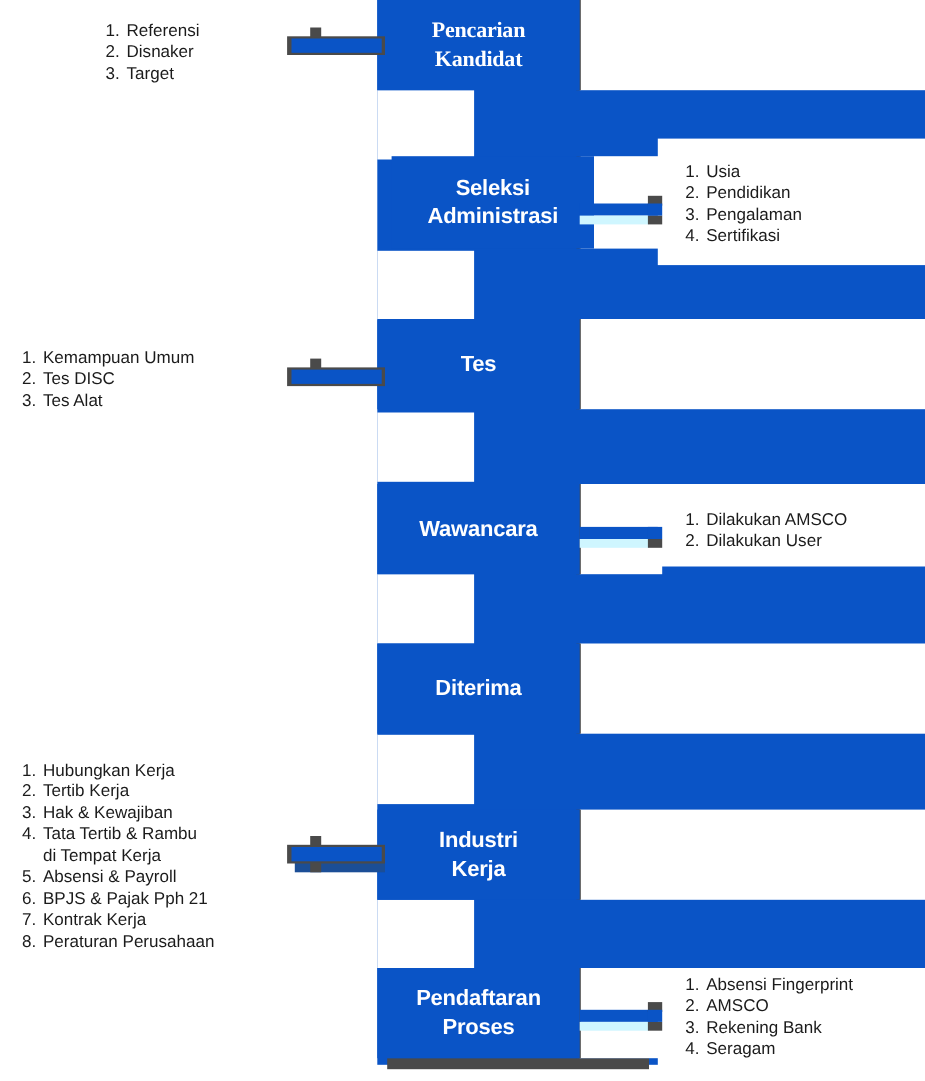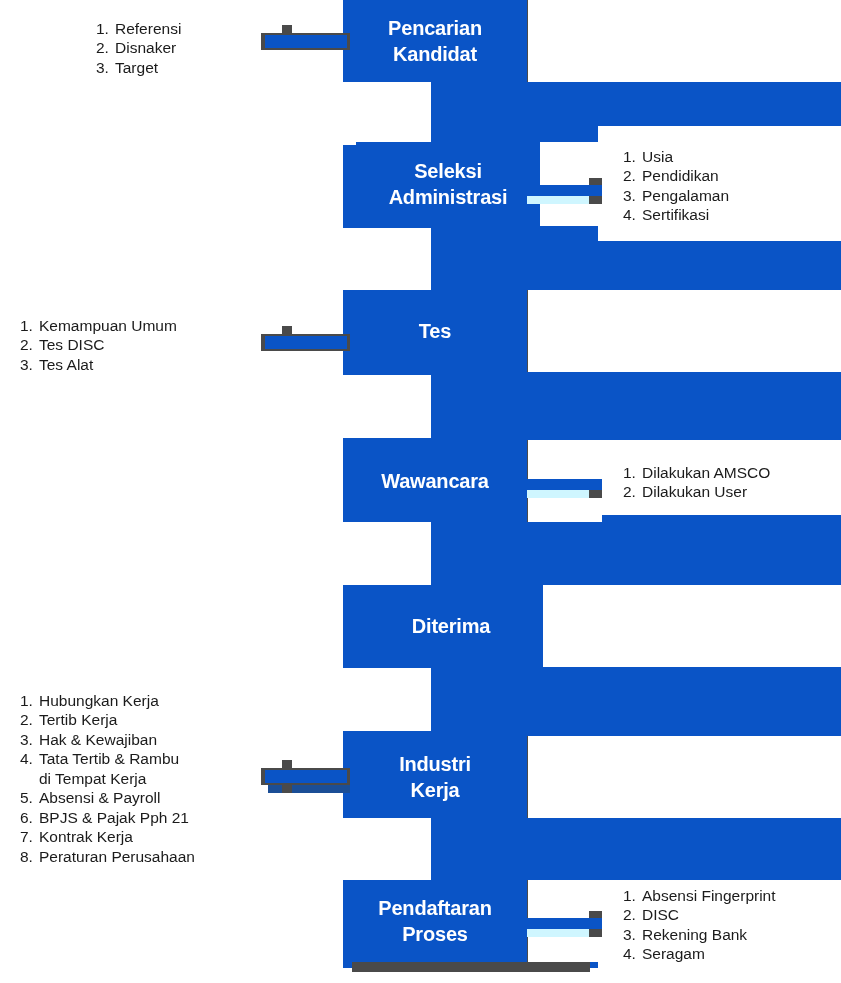--- a/index.html
+++ b/index.html
@@ -96,21 +96,21 @@
   <div class="plate" style="left:343px;top:818px;width:88px;height:62px;"></div>
 
   <div class="shadow" style="left:524px;top:0;width:4px;height:82px;z-index:5;"></div>
   <div class="shadow" style="left:524px;top:142px;width:4px;height:84px;z-index:5;"></div>
   <div class="shadow" style="left:524px;top:290px;width:4px;height:82px;z-index:5;"></div>
   <div class="shadow" style="left:524px;top:440px;width:4px;height:82px;z-index:5;"></div>
   <div class="shadow" style="left:524px;top:585px;width:4px;height:82px;z-index:5;"></div>
   <div class="shadow" style="left:524px;top:736px;width:4px;height:82px;z-index:5;"></div>
   <div class="shadow" style="left:524px;top:880px;width:4px;height:82px;z-index:5;"></div>
 
-  <div class="stage-box" style="left:343px;top:0;width:184px;height:82px;">
+  <div class="stage-box" style="left:343px;top:0;width:184px;height:82px;font-family:Liberation Serif, serif;">
     <span>
       <span>Pencarian</span>
       <span>Kandidat</span>
     </span>
   </div>
 
   <div class="stage-box" style="left:356px;top:142px;width:184px;height:84px;">
     <span>
       <span>Seleksi</span>
       <span>Administrasi</span>
@@ -122,21 +122,21 @@
       <span>Tes</span>
     </span>
   </div>
 
   <div class="stage-box" style="left:343px;top:440px;width:184px;height:82px;">
     <span>
       <span>Wawancara</span>
     </span>
   </div>
 
-  <div class="stage-box" style="left:343px;top:585px;width:184px;height:82px;margin-left:16px;">
+  <div class="stage-box" style="left:343px;top:585px;width:184px;height:82px;">
     <span>
       <span>Diterima</span>
     </span>
   </div>
 
   <div class="stage-box" style="left:343px;top:736px;width:184px;height:82px;">
     <span>
       <span>Industri</span>
       <span>Kerja</span>
     </span>
@@ -288,21 +288,21 @@
     </div>
   </div>
 
   <div class="olist" style="left:623px;top:886px;">
     <div class="row">
       <span class="num">1.</span>
       <span class="txt">Absensi Fingerprint</span>
     </div>
     <div class="row">
       <span class="num">2.</span>
-      <span class="txt">DISC</span>
+      <span class="txt">AMSCO</span>
     </div>
     <div class="row">
       <span class="num">3.</span>
       <span class="txt">Rekening Bank</span>
     </div>
     <div class="row">
       <span class="num">4.</span>
       <span class="txt">Seragam</span>
     </div>
   </div>

